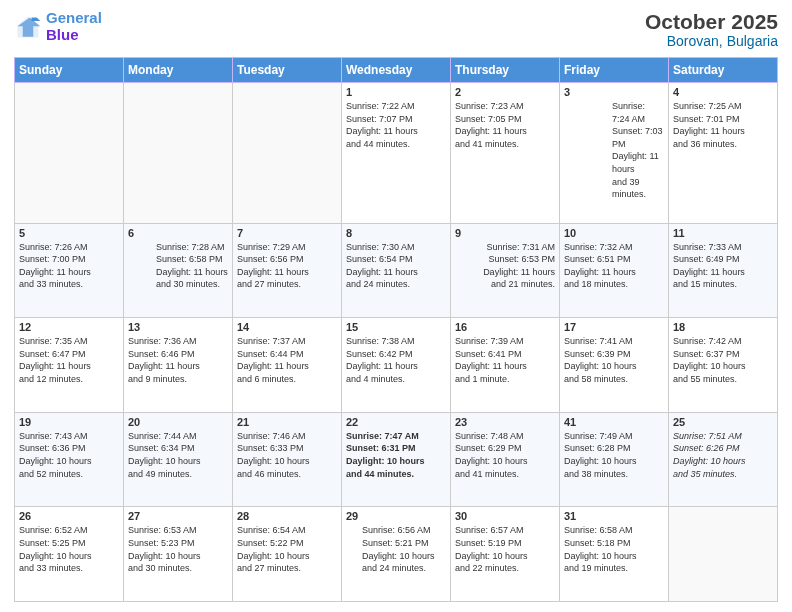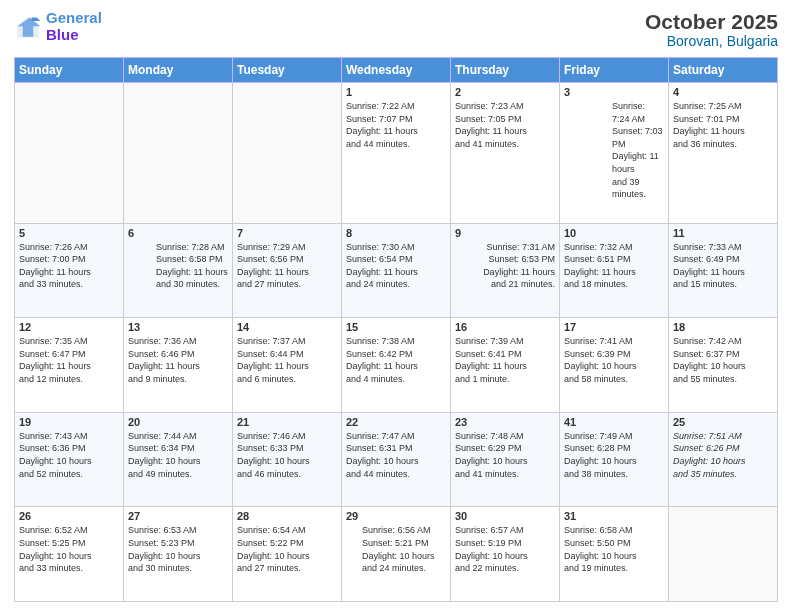--- a/index.html
+++ b/index.html
@@ -286,21 +286,21 @@
           </td>
           <td>
             <span class="day-num">21</span>
             <div class="day-info" style="white-space: pre-line;">Sunrise: 7:46 AM
 Sunset: 6:33 PM
 Daylight: 10 hours
 and 46 minutes.</div>
           </td>
           <td>
             <span class="day-num">22</span>
-            <div class="day-info" style="white-space: pre-line;">Sunrise: 7:47 AM
+            <div class="day-info" style="white-space: pre-line; font-weight: bold;">Sunrise: 7:47 AM
 Sunset: 6:31 PM
 Daylight: 10 hours
 and 44 minutes.</div>
           </td>
           <td>
             <span class="day-num">23</span>
             <div class="day-info" style="white-space: pre-line;">Sunrise: 7:48 AM
 Sunset: 6:29 PM
 Daylight: 10 hours
 and 41 minutes.</div>
@@ -352,21 +352,21 @@
           <td>
             <span class="day-num">30</span>
             <div class="day-info" style="white-space: pre-line;">Sunrise: 6:57 AM
 Sunset: 5:19 PM
 Daylight: 10 hours
 and 22 minutes.</div>
           </td>
           <td>
             <span class="day-num">31</span>
             <div class="day-info" style="white-space: pre-line;">Sunrise: 6:58 AM
-Sunset: 5:50 PM
+Sunset: 5:18 PM
 Daylight: 10 hours
 and 19 minutes.</div>
           </td>
           <td class="empty"></td>
         </tr>
       </tbody>
   </table>
 </div>
 
 </body></html>

